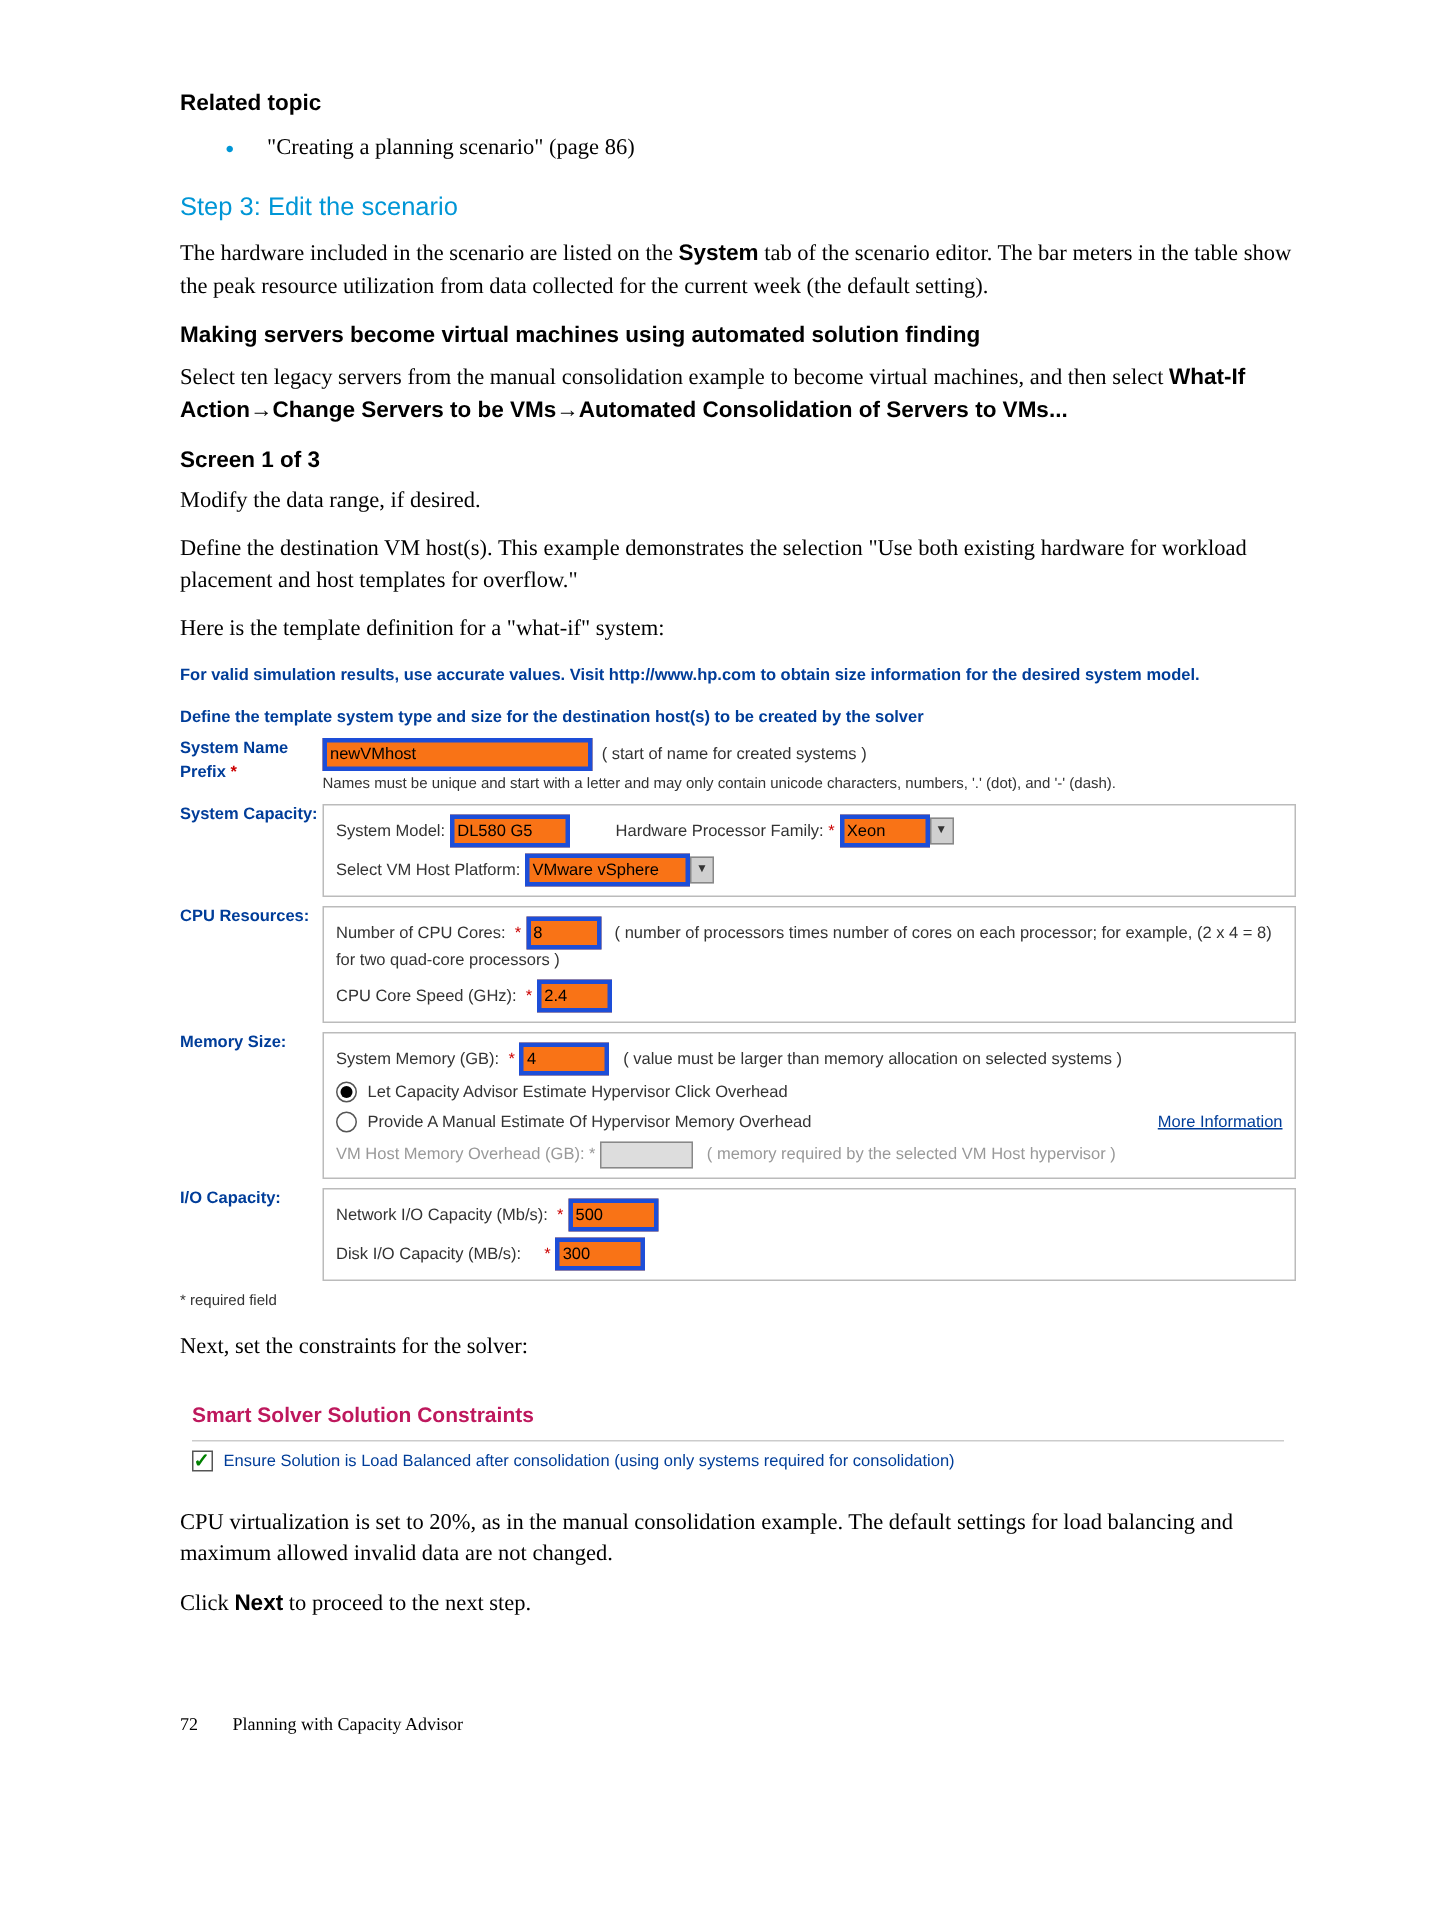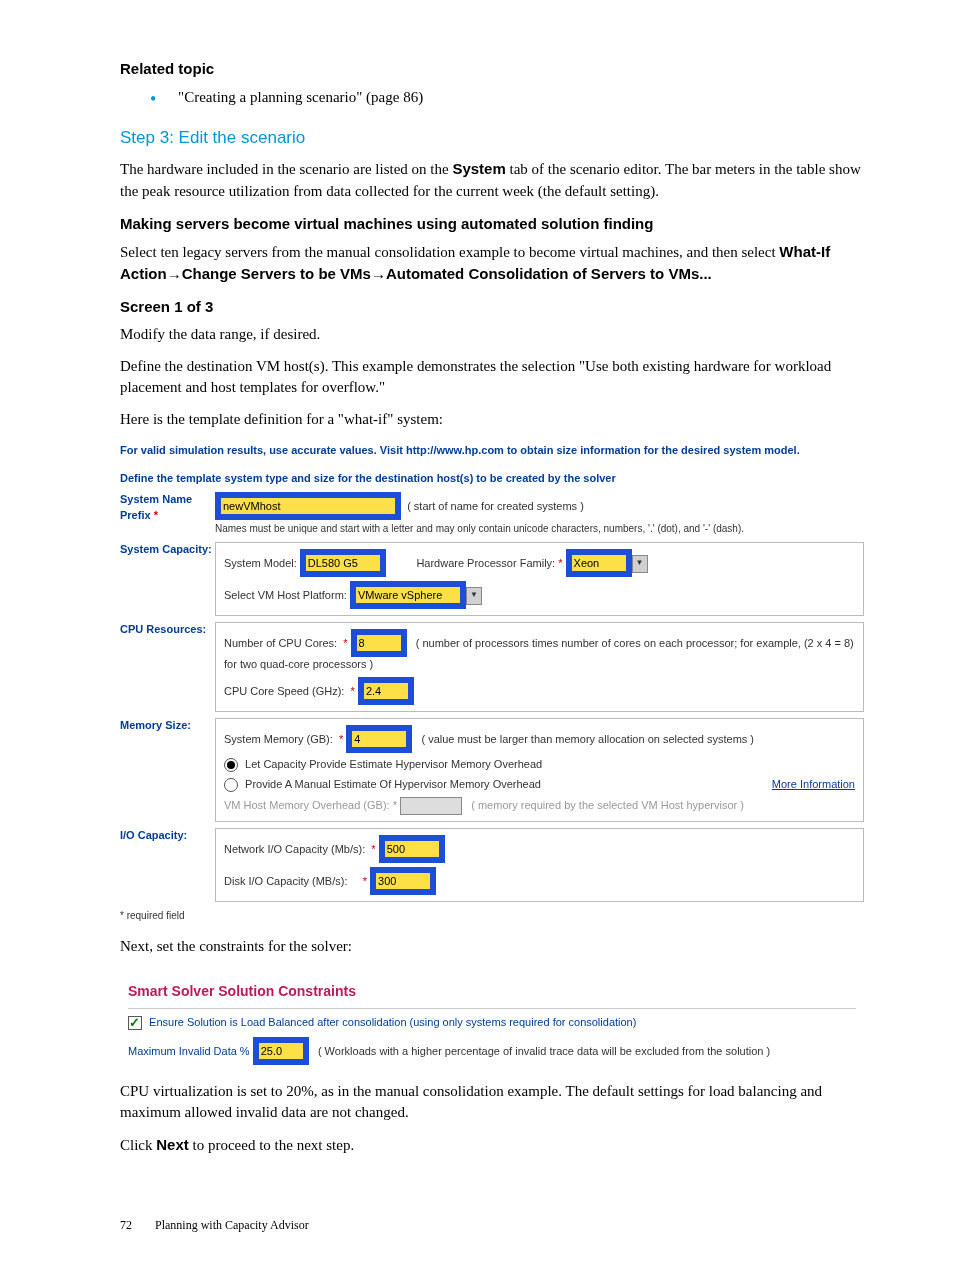--- a/index.html
+++ b/index.html
@@ -52,24 +52,24 @@
   }
   .form-box {
     border: 1px solid #bbb;
     padding: 6px 8px;
     font-size: 11px;
     color: #333;
   }
   .input-field {
     font-family: Arial, Helvetica, sans-serif;
     font-size: 11px;
-    border: 6px solid #1d4ed8;
+    border: 3px solid #1d4ed8;
     height: 16px;
     padding: 0 2px;
-    background: #fde047;
+    background: #f97316;
   }
   .input-disabled {
     background: #ddd;
     border: 1px solid #888;
     height: 16px;
     display: inline-block;
     vertical-align: middle;
   }
   .dropdown-btn {
     display: inline-block;
@@ -216,21 +216,21 @@
     <tr>
       <td class="form-label">Memory Size:</td>
       <td>
         <div class="form-box">
           <span>System Memory (GB):</span>
           &nbsp;<span class="red-ast">*</span>
           <input class="input-field" style="width: 50px;" value="4">
           &nbsp;&nbsp;<span>( value must be larger than memory allocation on selected systems )</span>
           <div style="margin-top:4px">
             <span class="radio-dot selected"></span>
-            <span>Let Capacity Provide Estimate Hypervisor Memory Overhead</span>
+            <span>Let Capacity Advisor Estimate Hypervisor Click Overhead</span>
           </div>
           <div style="margin-top:4px;display:flex;justify-content:space-between;align-items:flex-start">
             <div>
               <span class="radio-dot"></span>
               <span>Provide A Manual Estimate Of Hypervisor Memory Overhead</span>
             </div>
             <span class="link-u" style="text-align:left">More Information</span>
           </div>
           <div class="grey-text" style="margin-top:4px">
             <span>VM Host Memory Overhead (GB): *</span>
@@ -263,25 +263,20 @@
 
 <p>Next, set the constraints for the solver:</p>
 
 <div class="screenshot" style="padding:4px 8px">
   <div class="constraints-title">Smart Solver Solution Constraints</div>
   <hr style="border:none;border-top:1px solid #ccc;margin:2px 0 6px 0">
   <div style="margin-bottom:6px">
     <span class="checkbox-sq checked"></span>
     <span class="blue-text">Ensure Solution is Load Balanced after consolidation (using only systems required for consolidation)</span>
   </div>
-  <div>
-    <span class="blue-text">Maximum Invalid Data %</span>
-    <input class="input-field" style="width: 40px;" value="25.0">
-    &nbsp;&nbsp;<span>( Workloads with a higher percentage of invalid trace data will be excluded from the solution )</span>
-  </div>
 </div>
 
 <p>CPU virtualization is set to 20%, as in the manual consolidation example. The default settings for load balancing and maximum allowed invalid data are not changed.</p>
 <p>
   <span>Click </span><span class="sans-bold">Next</span><span> to proceed to the next step.</span>
 </p>
 
 <div class="footer">
   <span class="footer-num">72</span>
   <span>Planning with Capacity Advisor</span>

